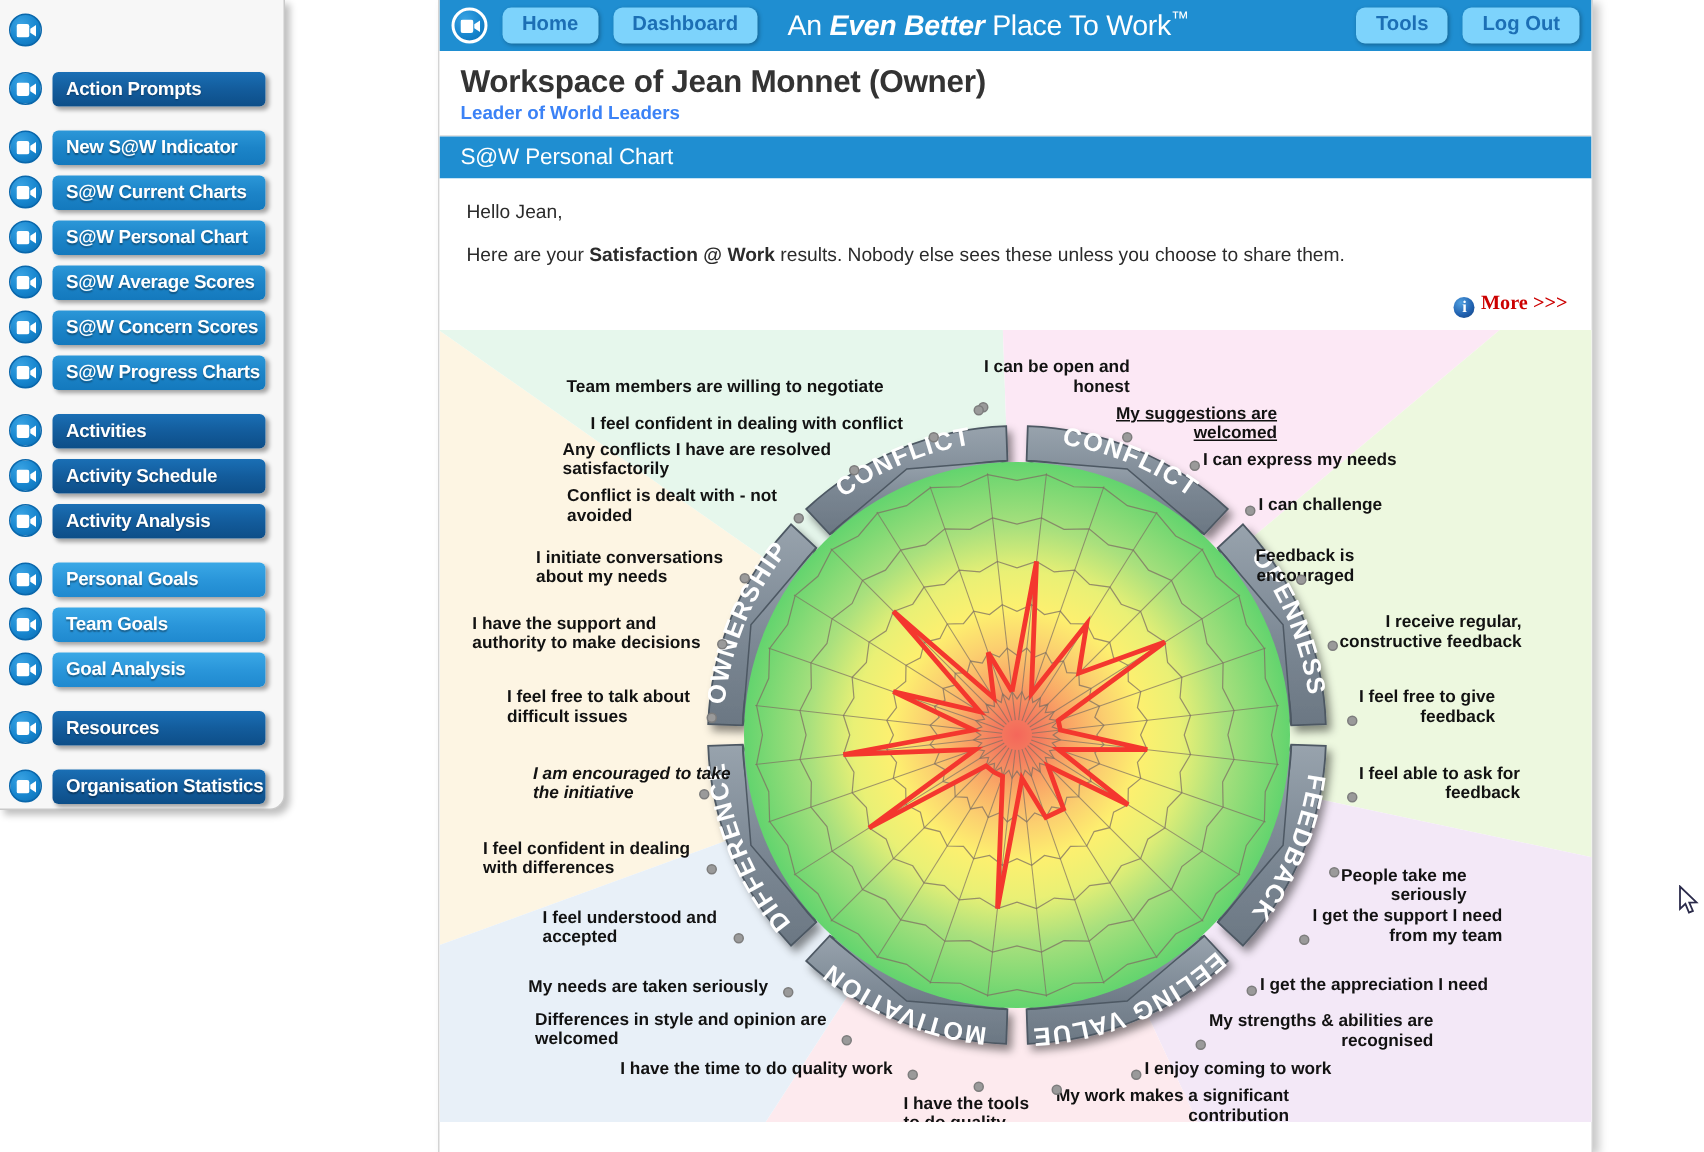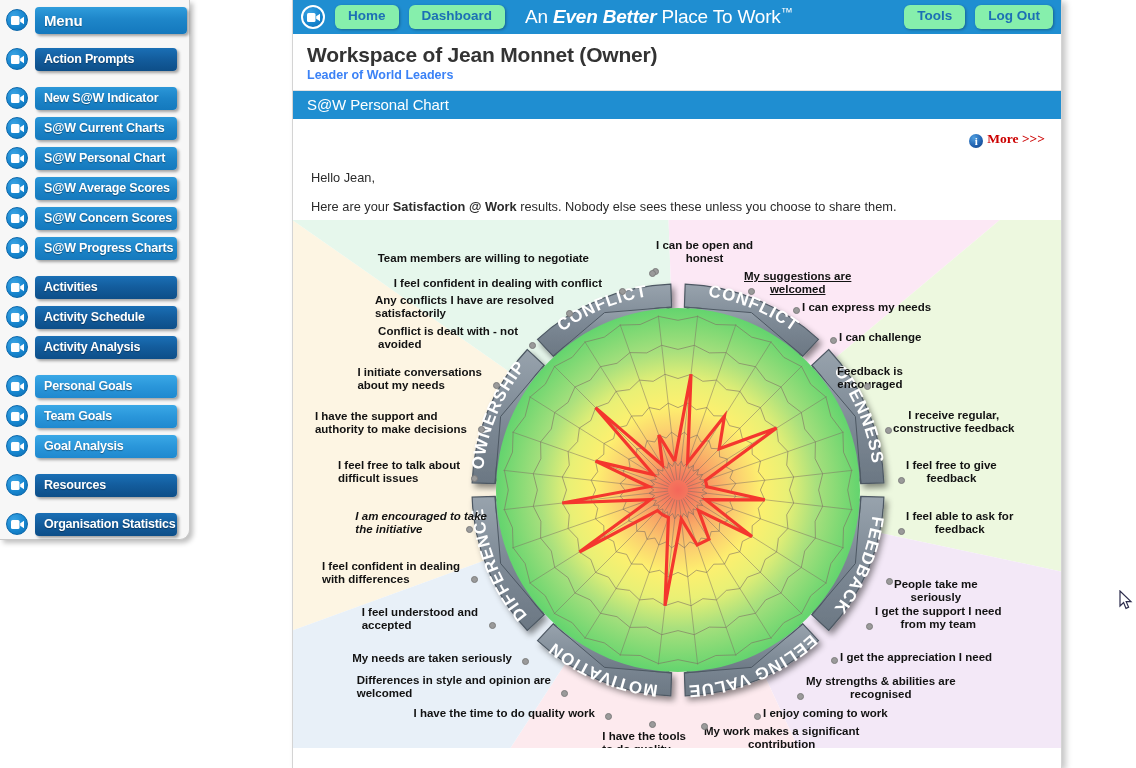--- a/index.html
+++ b/index.html
@@ -97,21 +97,21 @@
   .topcam {
     width: 24px; height: 24px;
     border-radius: 50%;
     background: radial-gradient(circle at 35% 30%, #3aa3e3 0%, #1786cf 55%, #0a6bb0 100%);
     border: 2px solid #ffffff;
     display: flex; align-items: center; justify-content: center;
     flex: 0 0 auto;
   }
   .navbtn {
     margin-left: 10px;
-    background: #86efac;
+    background: #7dd3fc;
     color: #1c6fb5;
     font-size: 13.5px;
     font-weight: bold;
     padding: 4px 13px 5px 13px;
     border-radius: 6px;
     box-shadow: 1px 1px 3px rgba(0,0,0,0.3);
     line-height: 1.1;
     white-space: nowrap;
   }
   #brand {
@@ -190,21 +190,21 @@
   #chartsvg { position: absolute; left: 0; top: 0; display: block; }
   .qlabel {
     position: absolute;
     font-size: 11.5px;
     font-weight: bold;
     color: #121212;
     line-height: 13px;
     white-space: pre;
   }
   .qlabel.r { text-align: left; }
-  .qlabel.l { text-align: center; }
+  .qlabel.l { text-align: right; }
   .dot {
     position: absolute;
     width: 7px; height: 7px;
     border-radius: 50%;
     background: #9a9a9a;
     border: 1px solid #7d7d7d;
   }
   #cursor { position: absolute; left: 1119px; top: 590px; width: 14px; height: 20px; }
 </style>
 </head>
@@ -214,21 +214,20 @@
 
   <div id="sidebar">
     <div class="spacer-sm"></div>
     <div class="menu-row">
       <span class="cam-icon">
         <svg width="13" height="9" viewBox="0 0 13 9">
             <rect x="0" y="0" width="8.5" height="9" rx="1.5" fill="#fff"></rect>
             <path d="M9.2 3.2 L13 0.7 L13 8.3 L9.2 5.8 Z" fill="#fff"></path>
           </svg>
       </span>
-      <div class="menu-btn head">Menu</div>
     </div>
     <div class="spacer"></div>
     <div id="menu-items">
         <div class="menu-row">
           <span class="cam-icon">
             <svg width="13" height="9" viewBox="0 0 13 9">
               <rect x="0" y="0" width="8.5" height="9" rx="1.5" fill="#fff"></rect>
               <path d="M9.2 3.2 L13 0.7 L13 8.3 L9.2 5.8 Z" fill="#fff"></path>
             </svg>
           </span>
@@ -386,27 +385,27 @@
       </div>
     </div>
 
     <div id="wsheader">
       <div id="wstitle">Workspace of Jean Monnet (Owner)</div>
       <div id="wssub">Leader of World Leaders</div>
     </div>
 
     <div id="sectionbar">S@W Personal Chart</div>
 
-    <div id="morewrap">
-      <span class="info-i">i</span><span id="morelink">More &gt;&gt;&gt;</span>
-    </div>
-
     <div id="intro">
       <div>Hello Jean,</div>
       <div class="line2"><span>Here are your </span><b>Satisfaction @ Work</b><span> results. Nobody else sees these unless you choose to share them.</span></div>
+    </div>
+
+    <div id="morewrap">
+      <span class="info-i">i</span><span id="morelink">More &gt;&gt;&gt;</span>
     </div>
 
     <div id="chartarea">
       <svg id="chartsvg" width="770" height="528" viewBox="0 0 770 528">
         <defs>
           <radialGradient id="discGrad" cx="50%" cy="50%" r="50%">
             <stop offset="0%" stop-color="#f4675a"></stop>
             <stop offset="9%" stop-color="#f47f5f"></stop>
             <stop offset="20%" stop-color="#f9a766"></stop>
             <stop offset="33%" stop-color="#fbcf6f"></stop>

